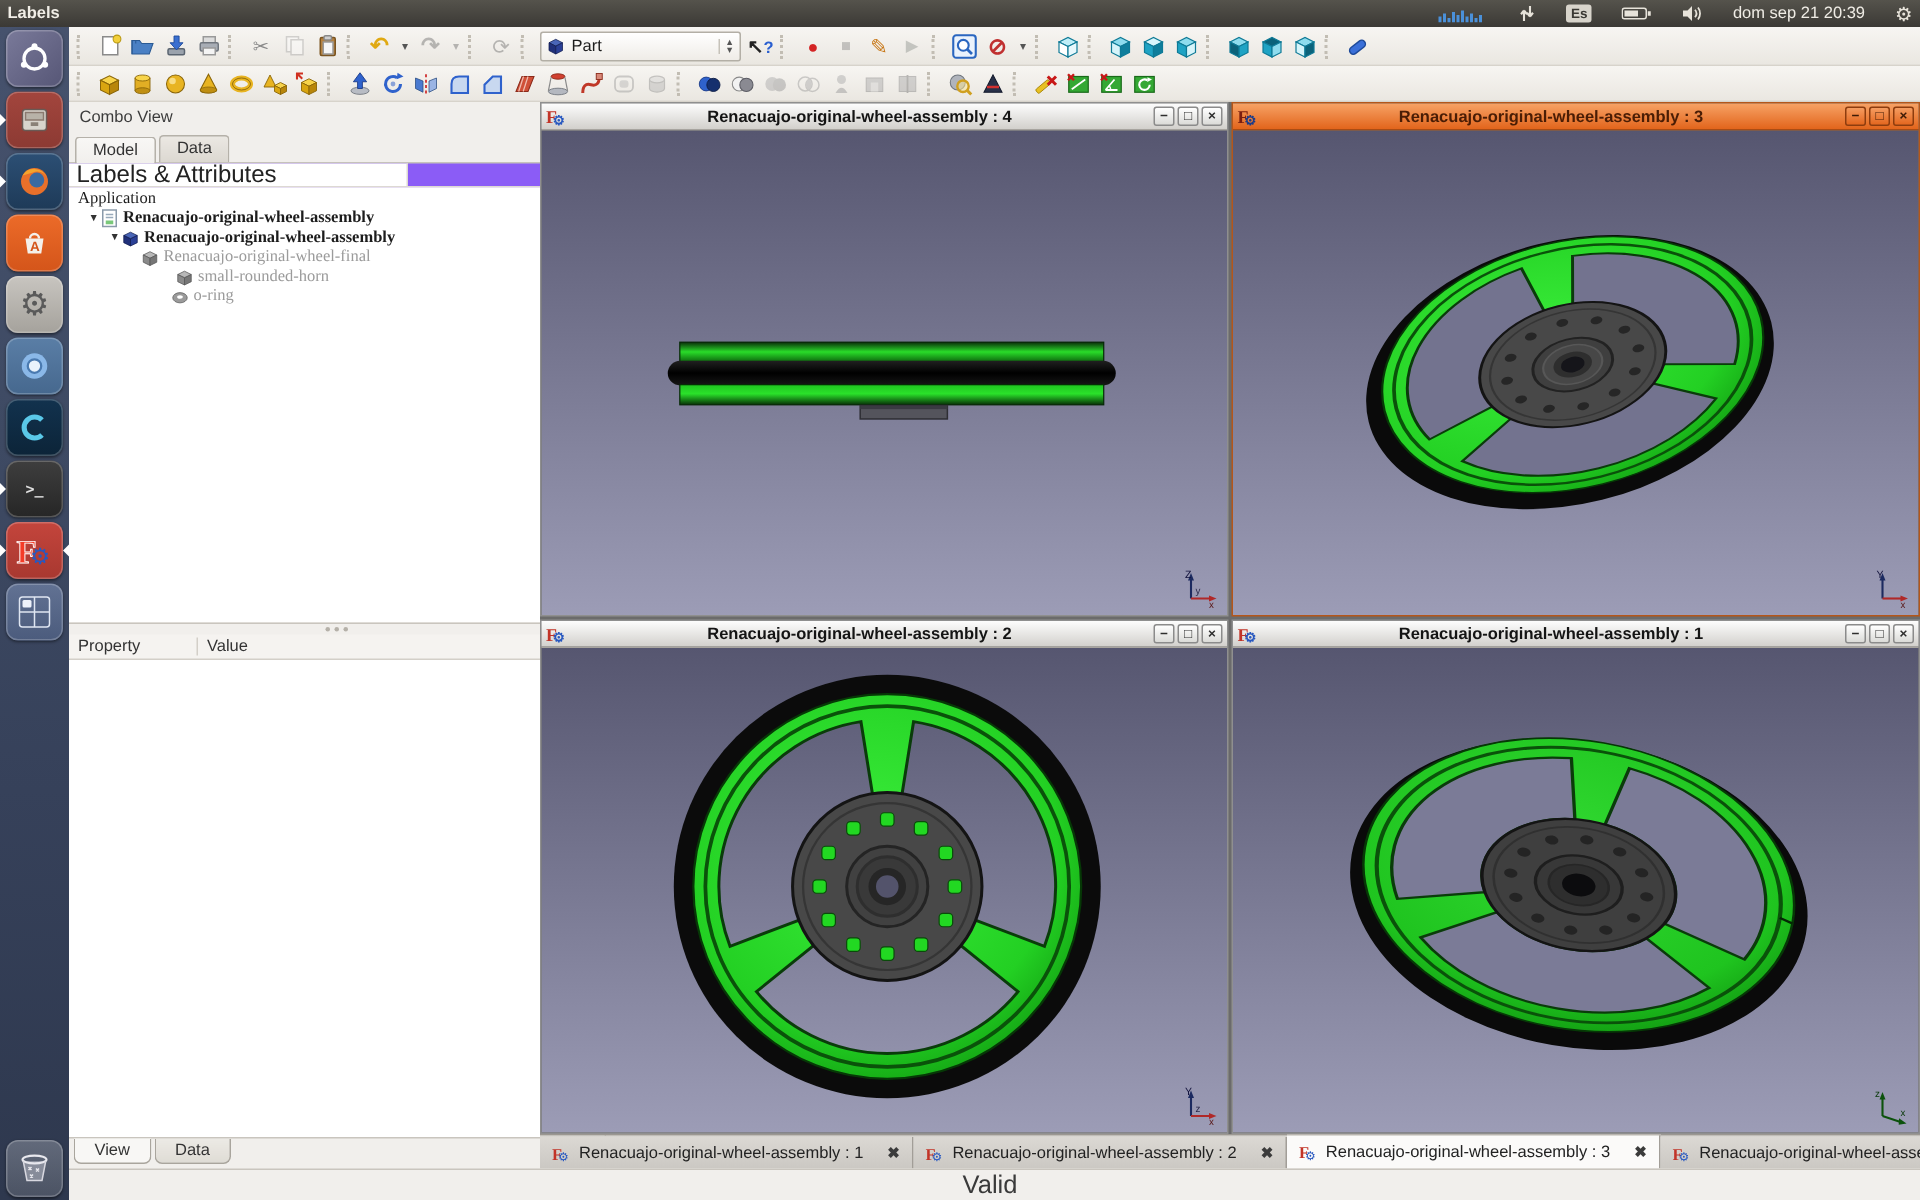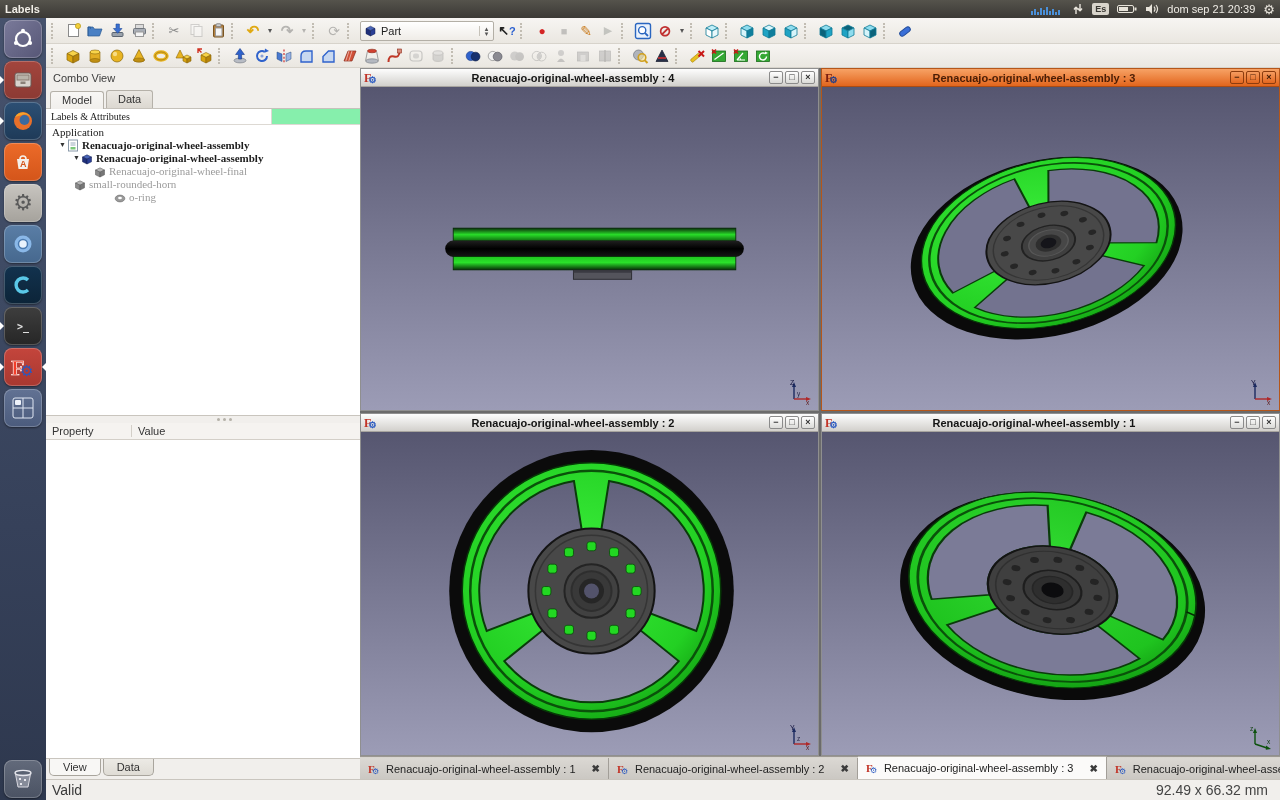--- a/index.html
+++ b/index.html
@@ -4,21 +4,21 @@
 <style>
   * { box-sizing: border-box; margin: 0; padding: 0; }
   html,body { width:1280px; height:800px; }
   body { font-family:"Liberation Sans",sans-serif; overflow:hidden; position:relative; background:#37415a; }
 
   
   #sysbar { position:absolute; left:0; top:0; width:1280px; height:18px; z-index:20;
     background:linear-gradient(#55534c,#3b3935); color:#e7e3da; display:flex; align-items:center;
     font-size:11px; padding:0 5px; }
   #sysbar .apptitle { font-weight:bold; color:#f1eee7; }
-  #sysbar .tray { margin-left:auto; display:flex; align-items:center; gap:8px; }
+  #sysbar .tray { margin-left:auto; display:flex; align-items:center; gap:20px; }
   .kbd-box { background:#d8d4cb; color:#3a3833; font-size:9px; font-weight:bold; padding:0 3px;
     border-radius:2px; line-height:12px; }
   .clock { color:#efece5; }
 
   
   #launcher { position:absolute; left:0; top:18px; bottom:0; width:46px; z-index:15;
     background:linear-gradient(180deg,#46526d 0%,#3e4a63 35%,#36415a 65%,#2e384e 100%);
     display:flex; flex-direction:column; align-items:center; padding-top:2px; gap:3px; }
   .licon { width:38px; height:38px; border-radius:8px; position:relative; flex:0 0 auto;
     display:flex; align-items:center; justify-content:center;
@@ -50,22 +50,22 @@
   
   #combopanel { position:absolute; left:46px; top:50px; width:358px; bottom:21px; background:#f1efec;
     border-right:1px solid #c6c2bb; display:flex; flex-direction:column; }
   .cv-head { height:19px; display:flex; align-items:center; font-size:11px; color:#3c3c3c; padding:0 4px 0 7px; }
   .cv-head .cvbtns { margin-left:auto; display:flex; gap:3px; }
   .cvbtn { width:12px; height:12px; display:flex; align-items:center; justify-content:center; }
   .cv-tabs { height:21px; display:flex; align-items:flex-end; padding-left:4px; gap:2px; }
   .ctab { font-size:11px; color:#333; padding:2px 11px 3px; border:1px solid #b5b1a9; border-bottom:none;
     border-radius:3px 3px 0 0; background:linear-gradient(#ebe8e3,#dcd8d1); }
   .ctab.active { background:linear-gradient(#f8f7f5,#f1efec); position:relative; top:1px; }
-  .treehead { height:17px; background:#86efac; border-top:1px solid #c6c2bb; border-bottom:1px solid #ddd9d3;
-    display:flex; font-size:10px; color:#222; align-items:center;font-family:Liberation Serif, serif; }
+  .treehead { height:17px; background:#8b5cf6; border-top:1px solid #c6c2bb; border-bottom:1px solid #ddd9d3;
+    display:flex; font-size:16px; color:#222; align-items:center; }
   .treehead .c1 { width:226px; border-right:1px solid #ddd9d3; padding-left:5px; height:100%; display:flex; align-items:center; background:#fff; }
   .treebody { background:#fff; height:290px; font-size:11px; color:#1c1c1c; padding-top:1px; overflow:hidden; }
   .trow { display:flex; align-items:center; height:13px; line-height:13px; white-space:nowrap;font-family:Liberation Serif, serif; }
   .trow .exp { font-size:7px; color:#333; width:9px; text-align:center; }
   .trow svg { margin-right:3px; flex:0 0 auto; }
   .bold { font-weight:bold; }
   .grayed { color:#9b9b9b; }
   .splitter { height:8px; background:#f1efec; border-top:1px solid #c9c5be; display:flex; align-items:center; justify-content:center; gap:3px; }
   .splitter i { width:3px; height:3px; border-radius:50%; background:#b5b1a9; }
   .prophead { height:17px; background:#f5f3f0; border-bottom:1px solid #d3cfc8; display:flex; font-size:11px; color:#333; align-items:center; }
@@ -97,22 +97,22 @@
   .axis { position:absolute; right:5px; bottom:4px; }
 
   
   #mditabs { position:absolute; left:360px; right:0; bottom:21px; height:23px;
     background:linear-gradient(#d8d5d0,#c8c5c0); border-top:1px solid #9b9791; display:flex; align-items:flex-end; }
   .mtab { height:21px; display:flex; align-items:center; padding:0 8px; gap:6px; font-size:11px; color:#222;
     background:linear-gradient(#dbd8d3,#cbc8c3); border-right:1px solid #a29e98; white-space:nowrap; }
   .mtab.active { background:#fbfaf9; height:23px; border-top:1px solid #b9b5af; }
   .mtab .tclose { font-size:10px; color:#3b3b3b; font-weight:bold; margin-left:10px; }
   #statusbar { position:absolute; left:46px; right:0; bottom:0; height:21px; background:#f1efec;
-    border-top:1px solid #c9c5be; display:flex; align-items:center; font-size:14px; color:#3a3a3a;
-    padding:0 12px 0 6px; }
+    border-top:1px solid #c9c5be; display:flex; align-items:center; font-size:17px; color:#3a3a3a;
+    padding:0 12px 0 6px;flex-direction:column; }
   #statusbar .dim { margin-left:auto; color:#444; }
 </style>
 </head>
 <body>
 
 <div id="sysbar">
   <span class="apptitle">Labels</span>
   <span class="tray">
     <svg width="34" height="12">
         <g fill="#4a90d9">
@@ -645,21 +645,21 @@
         <span class="bold">Renacuajo-original-wheel-assembly</span>
       </div>
       <div class="trow grayed" style="padding-left:48px;">
         <svg width="12" height="12">
             <polygon points="1.5,4 6,1.8 10.5,4 6,6.2" fill="#b8b8b8" stroke="#555" stroke-width=".5"></polygon>
             <polygon points="1.5,4 6,6.2 6,11 1.5,8.8" fill="#8a8a8a" stroke="#555" stroke-width=".5"></polygon>
             <polygon points="10.5,4 6,6.2 6,11 10.5,8.8" fill="#767676" stroke="#555" stroke-width=".5"></polygon>
           </svg>
         <span>Renacuajo-original-wheel-final</span>
       </div>
-      <div class="trow grayed" style="padding-left:28px;">
+      <div class="trow grayed" style="padding-left:71px;">
         <svg width="12" height="12">
             <polygon points="1.5,4 6,1.8 10.5,4 6,6.2" fill="#b8b8b8" stroke="#555" stroke-width=".5"></polygon>
             <polygon points="1.5,4 6,6.2 6,11 1.5,8.8" fill="#8a8a8a" stroke="#555" stroke-width=".5"></polygon>
             <polygon points="10.5,4 6,6.2 6,11 10.5,8.8" fill="#767676" stroke="#555" stroke-width=".5"></polygon>
           </svg>
         <span>small-rounded-horn</span>
       </div>
       <div class="trow grayed" style="padding-left:68px;">
         <svg width="12" height="12">
             <ellipse cx="6" cy="6.5" rx="4.8" ry="3.4" fill="#9a9a9a" stroke="#666" stroke-width=".6"></ellipse>

